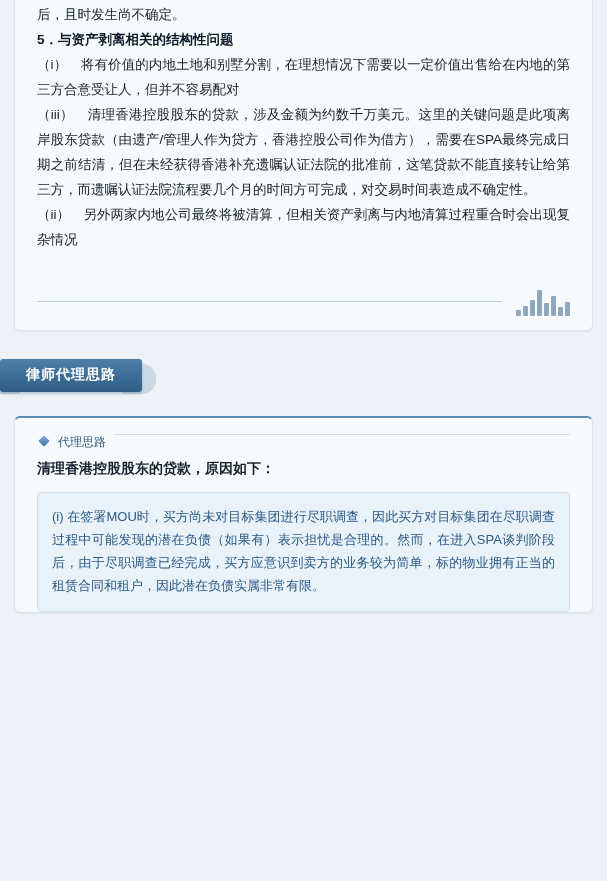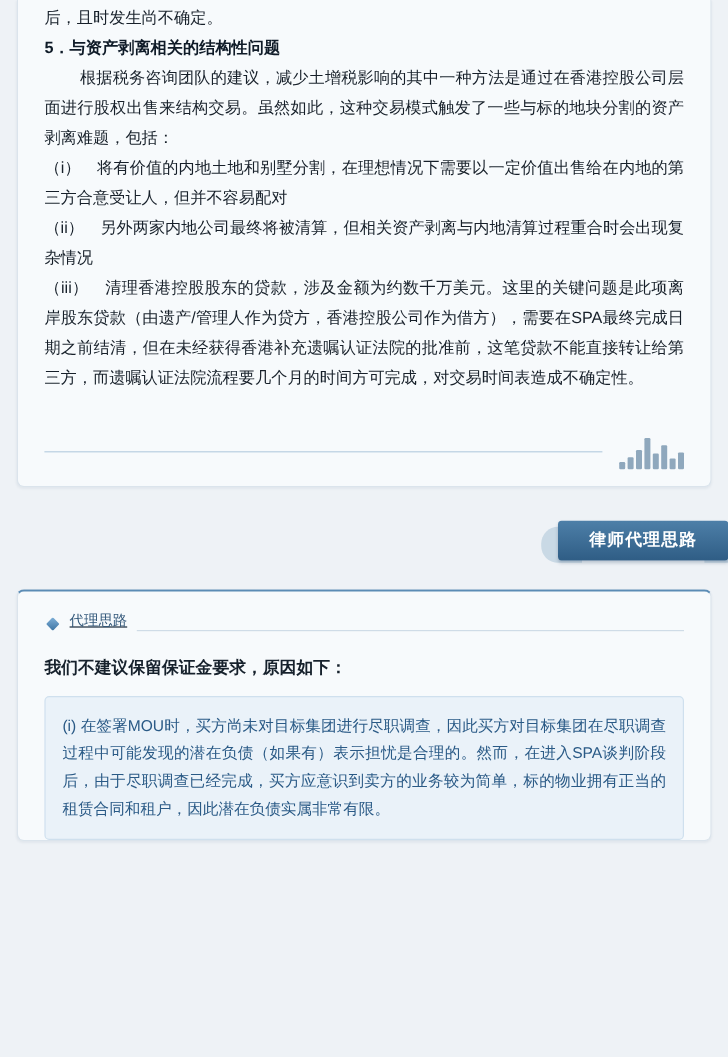--- a/index.html
+++ b/index.html
@@ -85,21 +85,21 @@
   .mini-chart span {
     display: block;
     width: 5px;
     background: #8fa8bd;
     border-radius: 1px;
   }
 
   
   .ribbon-wrap {
     display: flex;
-    justify-content: flex-end;
+    justify-content: flex-start;
     margin: 28px 0 24px 0;
     position: relative;
   }
   .ribbon {
     position: relative;
     background: linear-gradient(180deg, #4d7fa8 0%, #2f5d85 100%);
     color: #ffffff;
     font-size: 14px;
     font-weight: bold;
     letter-spacing: 1px;
@@ -131,25 +131,24 @@
 
   
   .card-bottom {
     margin: 0 14px;
     padding: 16px 0 0 0;
     border-radius: 6px;
     border-top: 2px solid #5b8cb5;
   }
   .sub-head {
     display: flex;
-    align-items: flex-end;
+    align-items: flex-start;
     gap: 8px;
     padding: 0 22px;
-    margin-bottom: 18px;
-    text-decoration: underline;
+    margin-bottom: 5px;
   }
   .diamond-icon {
     width: 13px;
     height: 13px;
     flex: 0 0 auto;
     position: relative;
   }
   .diamond-icon i {
     position: absolute;
     left: 50%;
@@ -208,27 +207,26 @@
 <div class="page">
 
   <div class="card card-top">
     <div class="doc-body">
 
       <p class="lead-in">后，且时发生尚不确定。</p>
 
       <p class="heading">5．与资产剥离相关的结构性问题</p>
 
 
-      <p class="indent">根据税务咨询团队的建议，减少土增税影响的其中一种方法是通过在香港控股公司层面进行股权出售来结构交易。虽然如此，这种交易模式触发了一些与标的地块分割的资产剥离难题，包括：</p>
 
       <p>（i）　将有价值的内地土地和别墅分割，在理想情况下需要以一定价值出售给在内地的第三方合意受让人，但并不容易配对</p>
 
+      <p>（iii）　清理香港控股股东的贷款，涉及金额为约数千万美元。这里的关键问题是此项离岸股东贷款（由遗产/管理人作为贷方，香港控股公司作为借方），需要在SPA最终完成日期之前结清，但在未经获得香港补充遗嘱认证法院的批准前，这笔贷款不能直接转让给第三方，而遗嘱认证法院流程要几个月的时间方可完成，对交易时间表造成不确定性。</p>
+
       <p>（ii）　另外两家内地公司最终将被清算，但相关资产剥离与内地清算过程重合时会出现复杂情况</p>
-
-      <p>（iii）　清理香港控股股东的贷款，涉及金额为约数千万美元。这里的关键问题是此项离岸股东贷款（由遗产/管理人作为贷方，香港控股公司作为借方），需要在SPA最终完成日期之前结清，但在未经获得香港补充遗嘱认证法院的批准前，这笔贷款不能直接转让给第三方，而遗嘱认证法院流程要几个月的时间方可完成，对交易时间表造成不确定性。</p>
     </div>
 
     <div class="card-footer">
       <div class="footer-rule"></div>
       <div class="mini-chart">
         <span style="height:6px"></span>
         <span style="height:10px"></span>
         <span style="height:16px"></span>
         <span style="height:26px"></span>
         <span style="height:13px"></span>
@@ -250,21 +248,21 @@
   <div class="card card-bottom">
 
     <div class="sub-head">
       <span class="diamond-icon">
           <i></i>
         </span>
       <span class="sub-head-label">代理思路</span>
       <span class="sub-head-rule"></span>
     </div>
 
-    <div class="statement">我们不建议保留保证金要求，原因如下：</div>
+    <div class="statement">清理香港控股股东的贷款，原因如下：</div>
 
     <div class="reasons clip">
       <p>(i) 在签署MOU时，买方尚未对目标集团进行尽职调查，因此买方对目标集团在尽职调查过程中可能发现的潜在负债（如果有）表示担忧是合理的。然而，在进入SPA谈判阶段后，由于尽职调查已经完成，买方应意识到卖方的业务较为简单，标的物业拥有正当的租赁合同和租户，因此潜在负债实属非常有限。</p>
 
     </div>
   </div>
 
 </div>
 
 </body></html>

